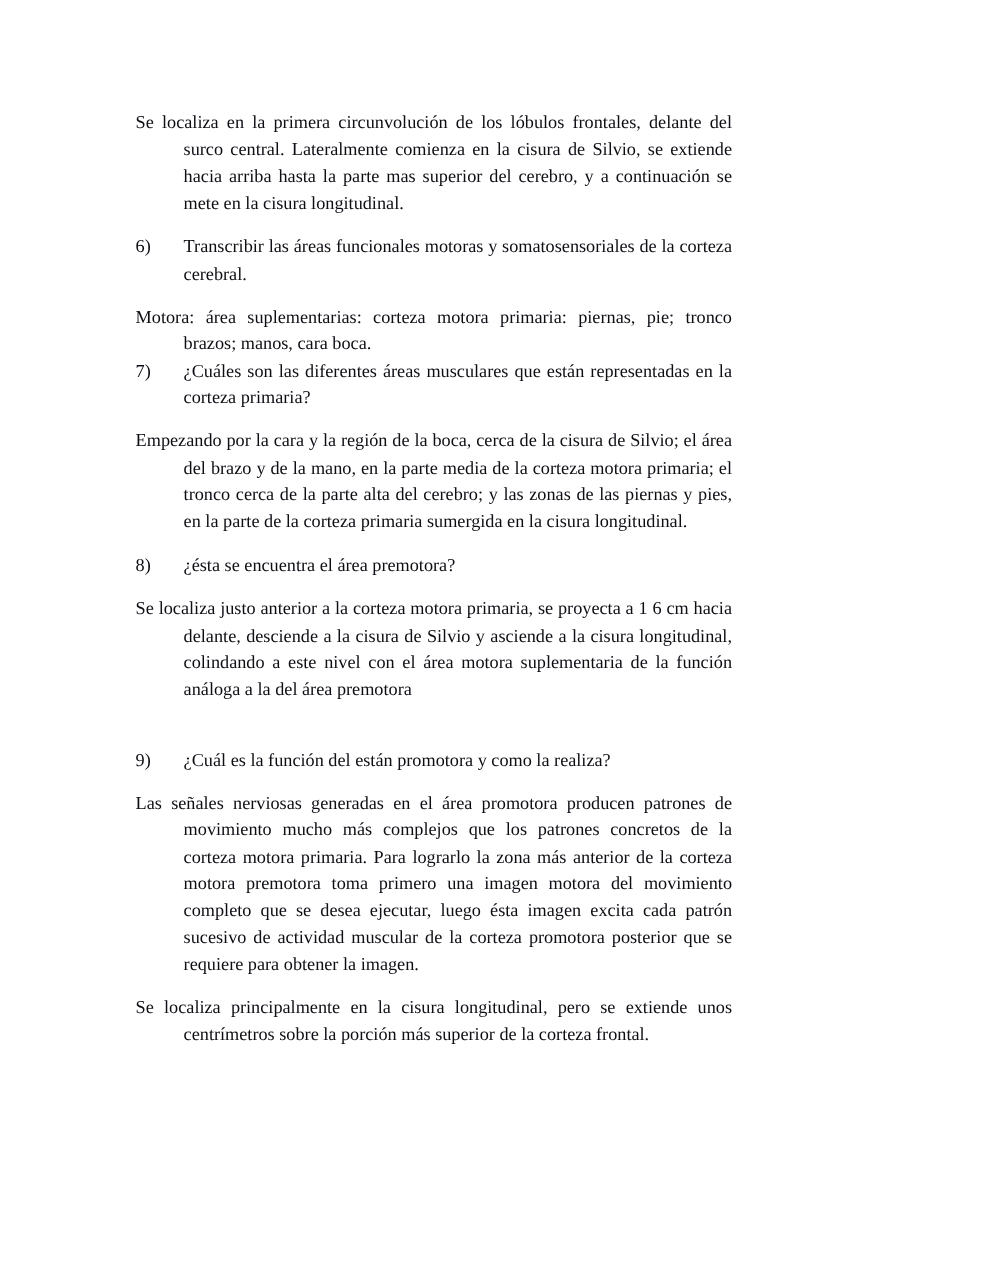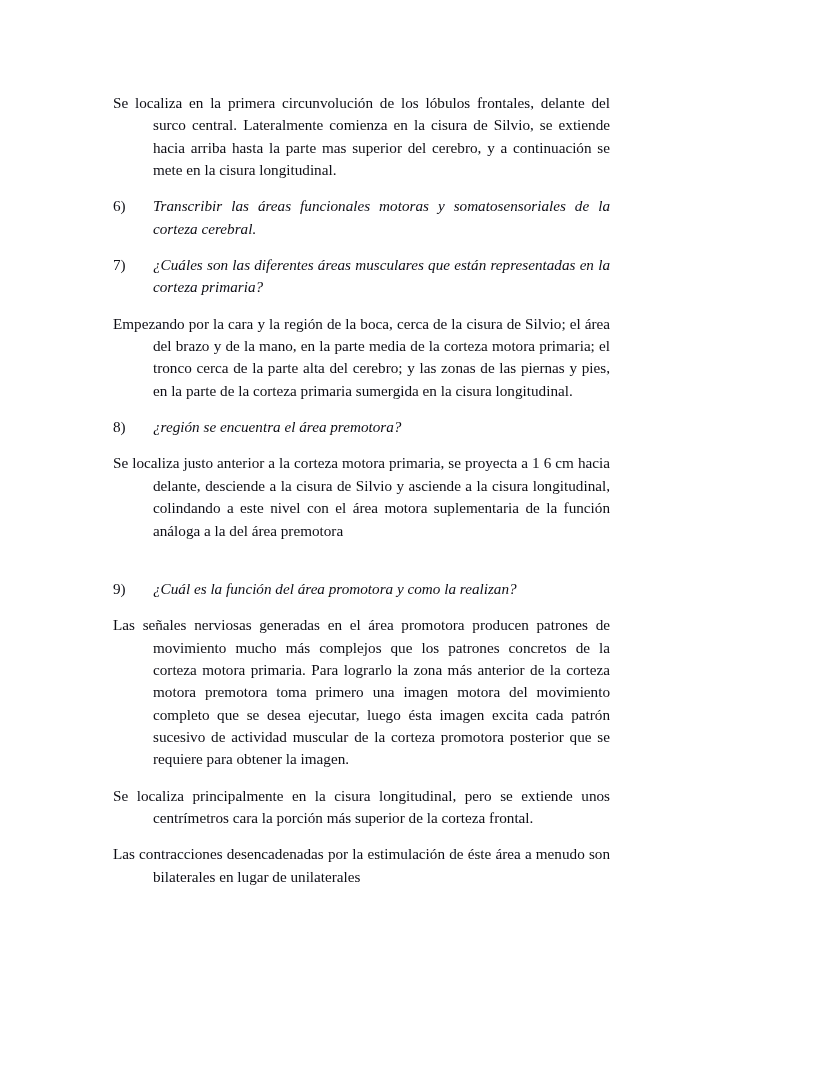--- a/index.html
+++ b/index.html
@@ -46,65 +46,64 @@
     align-items: flex-start;
   }
   .qnum {
     width: 40px;
     flex: 0 0 40px;
     text-align: left;
   }
   .qtext {
     flex: 1 1 auto;
     text-align: justify;
-    font-style: italic;
   }
   .spacer-lg {
     height: 22px;
   }
 </style>
 </head>
 <body>
 
 <div class="page">
   <div class="doc-body">
 
     <p class="para">Se localiza en la primera circunvolución de los lóbulos frontales, delante del surco central. Lateralmente comienza en la cisura de Silvio, se extiende hacia arriba hasta la parte mas superior del cerebro, y  a continuación se mete en la cisura longitudinal.</p>
 
     <div class="qrow">
       <span class="qnum">6)</span>
       <span class="qtext">Transcribir las áreas funcionales motoras y somatosensoriales de la corteza cerebral.</span>
     </div>
 
+    <p class="para tight">Motora: área suplementarias: corteza motora primaria: piernas, pie; tronco brazos; manos, cara boca.</p>
 
     <div class="qrow">
       <span class="qnum">7)</span>
       <span class="qtext">¿Cuáles son las diferentes áreas musculares que están representadas en la corteza primaria?</span>
     </div>
 
     <p class="para">Empezando por la cara y la región de la boca, cerca de la cisura de Silvio; el área del brazo y de la mano, en la parte media de la corteza motora primaria; el tronco cerca de la parte alta del cerebro; y las zonas de las piernas y pies, en la parte de la corteza primaria sumergida en la cisura longitudinal.</p>
 
     <div class="qrow">
       <span class="qnum">8)</span>
-      <span class="qtext">¿región se encuentra el área premotora?</span>
+      <span class="qtext">¿ésta se encuentra el área premotora?</span>
     </div>
 
     <p class="para">Se localiza justo anterior a la corteza motora primaria, se proyecta a 1 6 cm hacia delante, desciende a la cisura de Silvio y asciende a la cisura longitudinal, colindando a este nivel con el área motora suplementaria de la función análoga a la del área premotora</p>
 
     <div class="spacer-lg"></div>
 
     <div class="qrow">
       <span class="qnum">9)</span>
-      <span class="qtext">¿Cuál es la función del área promotora y como la realizan?</span>
+      <span class="qtext">¿Cuál es la función del están promotora y como la realiza?</span>
     </div>
 
     <p class="para">Las señales nerviosas generadas en el área promotora producen patrones de movimiento mucho más complejos que los patrones concretos de la corteza motora primaria. Para lograrlo la zona más anterior de la corteza motora premotora toma primero  una imagen motora del movimiento completo que se desea ejecutar, luego ésta imagen excita cada patrón sucesivo de actividad muscular de la corteza promotora  posterior que se requiere para obtener la imagen.</p>
 
 
-    <p class="para">Se localiza principalmente en la cisura longitudinal, pero se extiende unos centrímetros cara la porción más superior de la corteza frontal.</p>
+    <p class="para">Se localiza principalmente en la cisura longitudinal, pero se extiende unos centrímetros sobre la porción más superior de la corteza frontal.</p>
 
 
-    <p class="para">Las contracciones desencadenadas por la estimulación de éste área a menudo son bilaterales en lugar de unilaterales</p>
 
 
 
   </div>
 </div>
 
 </body></html>

